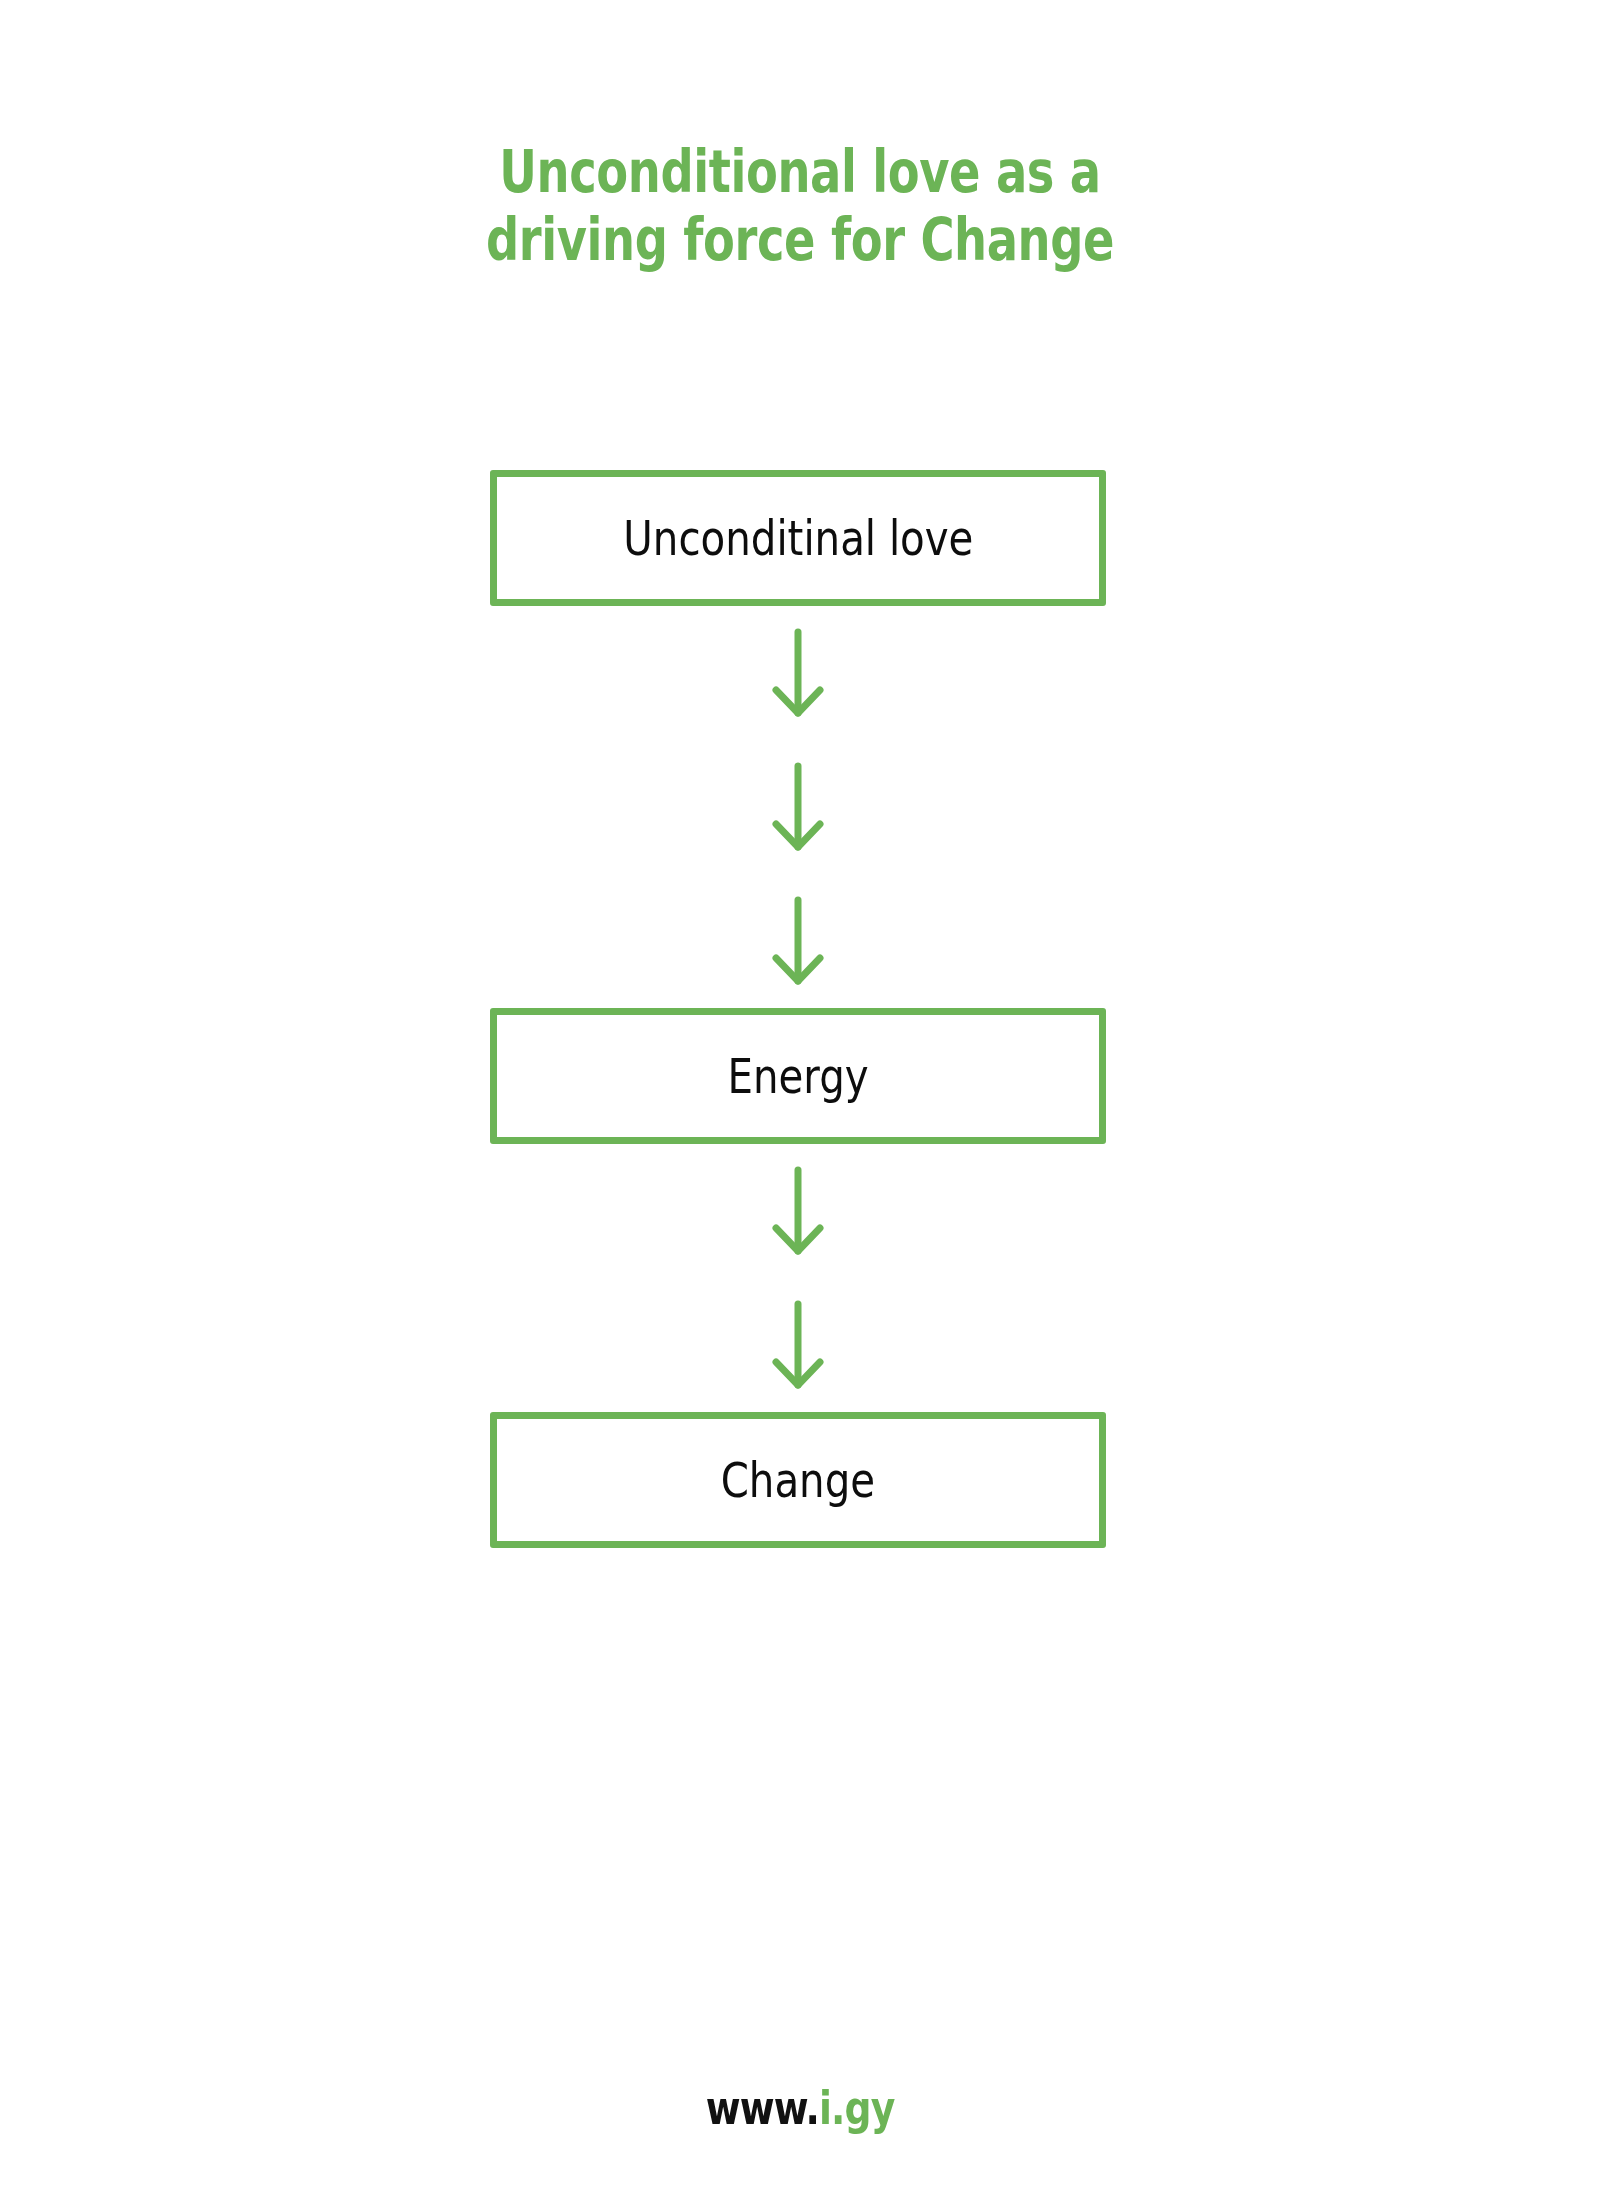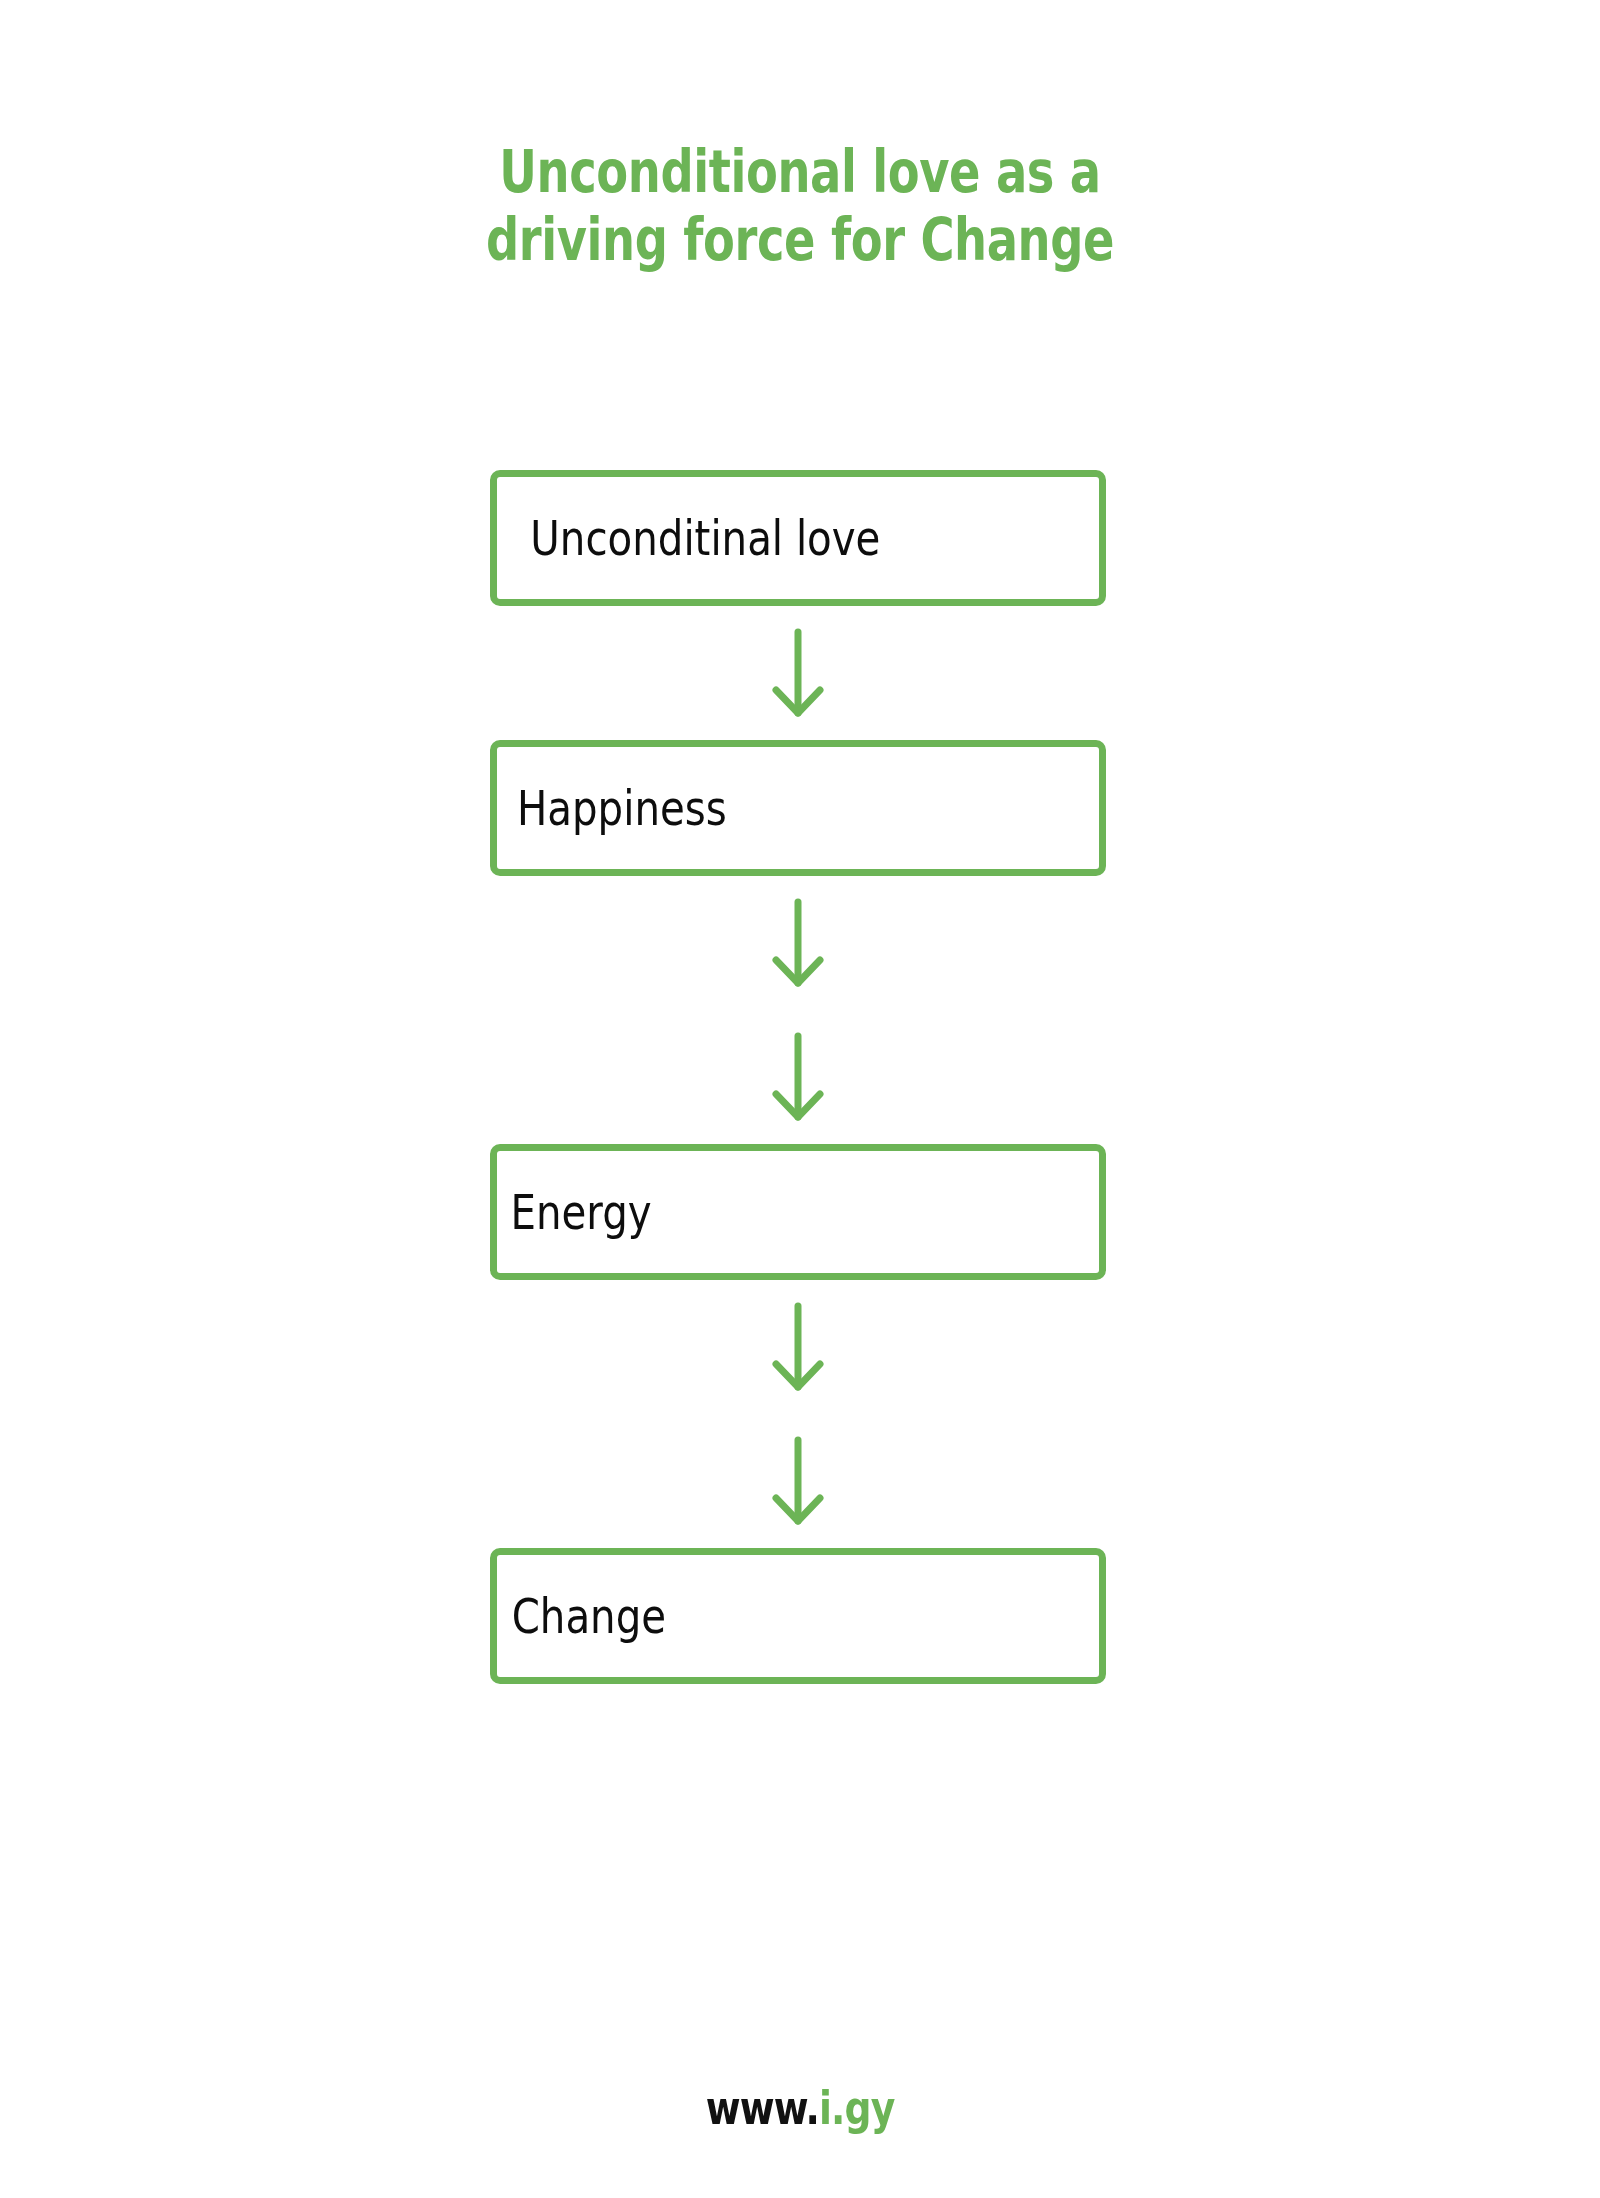--- a/index.html
+++ b/index.html
@@ -40,24 +40,25 @@
     top: 470px;
     left: 490px;
     width: 616px;
   }
 
   .node {
     box-sizing: border-box;
     width: 616px;
     height: 136px;
     border: 7px solid #6CB456;
-    border-radius: 10px;
+    border-radius: 3px;
     background: #ffffff;
     display: flex;
     align-items: center;
+    justify-content: center;
   }
   .node-label {
     color: #0d0d0d;
     font-family: "DejaVu Sans", sans-serif;
     font-size: 48px;
     line-height: 1;
     white-space: nowrap;
     transform: scaleX(0.84);
     transform-origin: center;
   }
@@ -120,23 +121,20 @@
     <span>
       <svg width="56" height="92" viewBox="0 0 56 92" aria-hidden="true">
         <g stroke="#6CB456" stroke-width="7" stroke-linecap="round" stroke-linejoin="round" fill="none">
           <line x1="28" y1="5" x2="28" y2="86"></line>
           <polyline points="6,63 28,86 50,63"></polyline>
         </g>
       </svg>
     </span>
   </div>
 
-  <div class="node">
-    <span class="node-label">Happiness</span>
-  </div>
 
   <div class="arrow">
     <span>
       <svg width="56" height="92" viewBox="0 0 56 92" aria-hidden="true">
         <g stroke="#6CB456" stroke-width="7" stroke-linecap="round" stroke-linejoin="round" fill="none">
           <line x1="28" y1="5" x2="28" y2="86"></line>
           <polyline points="6,63 28,86 50,63"></polyline>
         </g>
       </svg>
     </span>

